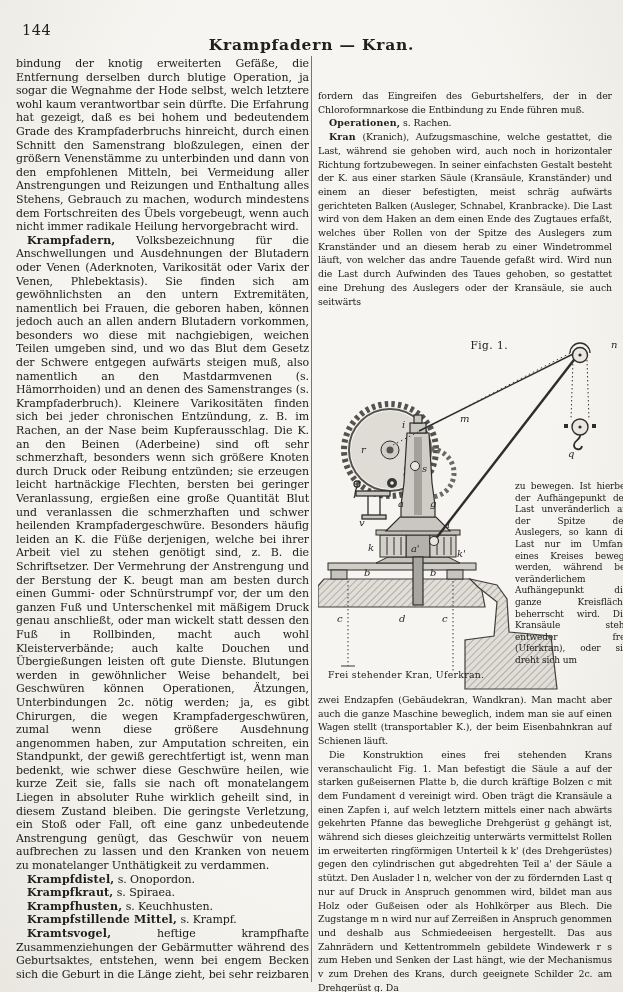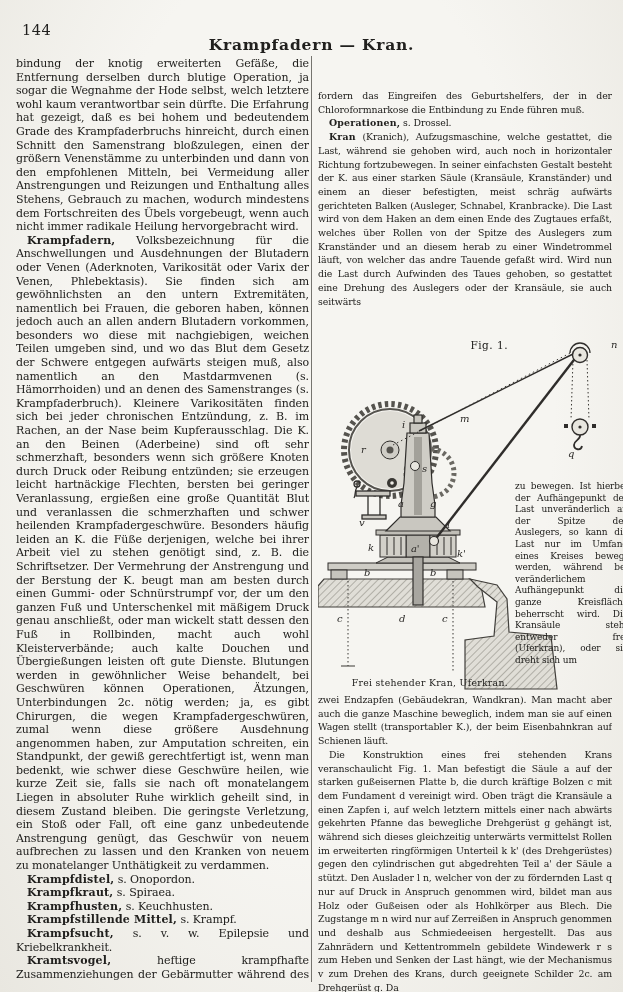--- a/index.html
+++ b/index.html
@@ -20,21 +20,21 @@
   .right-col{left:318px;width:294px;height:925px;font-size:9.4px;line-height:13.7px;letter-spacing:-0.1px;}
   p.para{margin:0;}
   p.entry{margin:0;text-indent:11px;}
   .lead{font-weight:bold;letter-spacing:.2px;}
   .rc-top{height:276px;overflow:hidden;margin-top:32px;}
   .figure-area{position:relative;margin-top:-30px;height:358px;}
   .figure-svg{position:absolute;left:0;top:0;}
   .fig-label{position:absolute;left:100px;top:4px;width:90px;text-align:right;font-size:10.5px;letter-spacing:.5px;}
   .fig-side-text{position:absolute;left:197px;top:146px;width:113px;max-height:208px;overflow:hidden;
     font-size:9px;line-height:11.6px;text-align:justify;letter-spacing:-0.1px;}
-  .fig-caption{position:absolute;left:10px;top:333px;width:180px;text-align:right;font-size:9.3px;letter-spacing:.3px;margin-top:8px;}
+  .fig-caption{position:absolute;left:10px;top:333px;width:180px;text-align:left;font-size:9.3px;letter-spacing:.3px;}
   .rc-bottom{overflow:hidden;max-height:322px;}
   svg text{font-family:"DejaVu Serif", serif;font-style:italic;font-size:10px;fill:#2b2927;}
 </style>
 </head>
 <body>
 
 <div class="page">
 
   <div class="header">
     <div class="page-number">144</div>
@@ -43,28 +43,27 @@
 
   <div class="divider"></div>
 
   <div class="col left-col">
     <p class="para"><span>bindung der knotig erweiterten Gefäße, die Entfernung derselben durch blutige Operation, ja sogar die Wegnahme der Hode selbst, welch letztere wohl kaum verantwortbar sein dürfte. Die Erfahrung hat gezeigt, daß es bei hohem und bedeutendem Grade des Krampfaderbruchs hinreicht, durch einen Schnitt den Samenstrang bloßzulegen, einen der größern Venenstämme zu unterbinden und dann von den empfohlenen Mitteln, bei Vermeidung aller Anstrengungen und Reizungen und Enthaltung alles Stehens, Gebrauch zu machen, wodurch mindestens dem Fortschreiten des Übels vorgebeugt, wenn auch nicht immer radikale Heilung hervorgebracht wird.</span></p>
     <p class="entry"><span class="lead">Krampfadern,</span><span> Volksbezeichnung für die Anschwellungen und Ausdehnungen der Blutadern oder Venen (Aderknoten, Varikosität oder Varix der Venen, Phlebektasis). Sie finden sich am gewöhnlichsten an den untern Extremitäten, namentlich bei Frauen, die geboren haben, können jedoch auch an allen andern Blutadern vorkommen, besonders wo diese mit nachgiebigen, weichen Teilen umgeben sind, und wo das Blut dem Gesetz der Schwere entgegen aufwärts steigen muß, also namentlich an den Mastdarmvenen (s. Hämorrhoiden) und an denen des Samenstranges (s. Krampfaderbruch). Kleinere Varikositäten finden sich bei jeder chronischen Entzündung, z. B. im Rachen, an der Nase beim Kupferausschlag. Die K. an den Beinen (Aderbeine) sind oft sehr schmerzhaft, besonders wenn sich größere Knoten durch Druck oder Reibung entzünden; sie erzeugen leicht hartnäckige Flechten, bersten bei geringer Veranlassung, ergießen eine große Quantität Blut und veranlassen die schmerzhaften und schwer heilenden Krampfadergeschwüre. Besonders häufig leiden an K. die Füße derjenigen, welche bei ihrer Arbeit viel zu stehen genötigt sind, z. B. die Schriftsetzer. Der Vermehrung der Anstrengung und der Berstung der K. beugt man am besten durch einen Gummi- oder Schnürstrumpf vor, der um den ganzen Fuß und Unterschenkel mit mäßigem Druck genau anschließt, oder man wickelt statt dessen den Fuß in Rollbinden, macht auch wohl Kleisterverbände; auch kalte Douchen und Übergießungen leisten oft gute Dienste. Blutungen werden in gewöhnlicher Weise behandelt, bei Geschwüren können Operationen, Ätzungen, Unterbindungen 2c. nötig werden; ja, es gibt Chirurgen, die wegen Krampfadergeschwüren, zumal wenn diese größere Ausdehnung angenommen haben, zur Amputation schreiten, ein Standpunkt, der gewiß gerechtfertigt ist, wenn man bedenkt, wie schwer diese Geschwüre heilen, wie kurze Zeit sie, falls sie nach oft monatelangem Liegen in absoluter Ruhe wirklich geheilt sind, in diesem Zustand bleiben. Die geringste Verletzung, ein Stoß oder Fall, oft eine ganz unbedeutende Anstrengung genügt, das Geschwür von neuem aufbrechen zu lassen und den Kranken von neuem zu monatelanger Unthätigkeit zu verdammen.</span></p>
     <p class="entry"><span class="lead">Krampfdistel,</span><span> s. Onopordon.</span></p>
     <p class="entry"><span class="lead">Krampfkraut,</span><span> s. Spiraea.</span></p>
     <p class="entry"><span class="lead">Krampfhusten,</span><span> s. Keuchhusten.</span></p>
     <p class="entry"><span class="lead">Krampfstillende Mittel,</span><span> s. Krampf.</span></p>
-    <p class="entry"><span class="lead">Krampfsucht,</span><span> s. v. w. Epilepsie und Kriebelkrankheit.</span></p>
     <p class="entry"><span class="lead">Kramtsvogel,</span><span> heftige krampfhafte Zusammenziehungen der Gebärmutter während des Geburtsaktes, entstehen, wenn bei engem Becken sich die Geburt in die Länge zieht, bei sehr reizbaren Frauen auch ohne Beckenenge, namentlich wenn zur unrechten Zeit Wehenpulver gegeben worden sind. Die K. er-</span></p>
   </div>
 
   <div class="col right-col">
     <div class="rc-top">
       <p class="para"><span>fordern das Eingreifen des Geburtshelfers, der in der Chloroformnarkose die Entbindung zu Ende führen muß.</span></p>
-      <p class="entry"><span class="lead">Operationen,</span><span> s. Drossel.</span></p>
+      <p class="entry"><span class="lead">Operationen,</span><span> s. Rachen.</span></p>
       <p class="entry"><span class="lead">Kran</span><span> (Kranich), Aufzugsmaschine, welche gestattet, die Last, während sie gehoben wird, auch noch in horizontaler Richtung fortzubewegen. In seiner einfachsten Gestalt besteht der K. aus einer starken Säule (Kransäule, Kranständer) und einem an dieser befestigten, meist schräg aufwärts gerichteten Balken (Ausleger, Schnabel, Kranbracke). Die Last wird von dem Haken an dem einen Ende des Zugtaues erfaßt, welches über Rollen von der Spitze des Auslegers zum Kranständer und an diesem herab zu einer Windetrommel läuft, von welcher das andre Tauende gefaßt wird. Wird nun die Last durch Aufwinden des Taues gehoben, so gestattet eine Drehung des Auslegers oder der Kransäule, sie auch seitwärts</span></p>
     </div>
 
     <div class="figure-area">
       <svg class="figure-svg" width="310" height="358" viewBox="0 0 310 358">
         <defs>
           <pattern id="hatch" patternUnits="userSpaceOnUse" width="5" height="5" patternTransform="rotate(45)">
             <rect width="5" height="5" fill="#e0ded7"></rect>
             <line x1="0" y1="0" x2="0" y2="5" stroke="#8f8d85" stroke-width="1.2"></line>
           </pattern>

